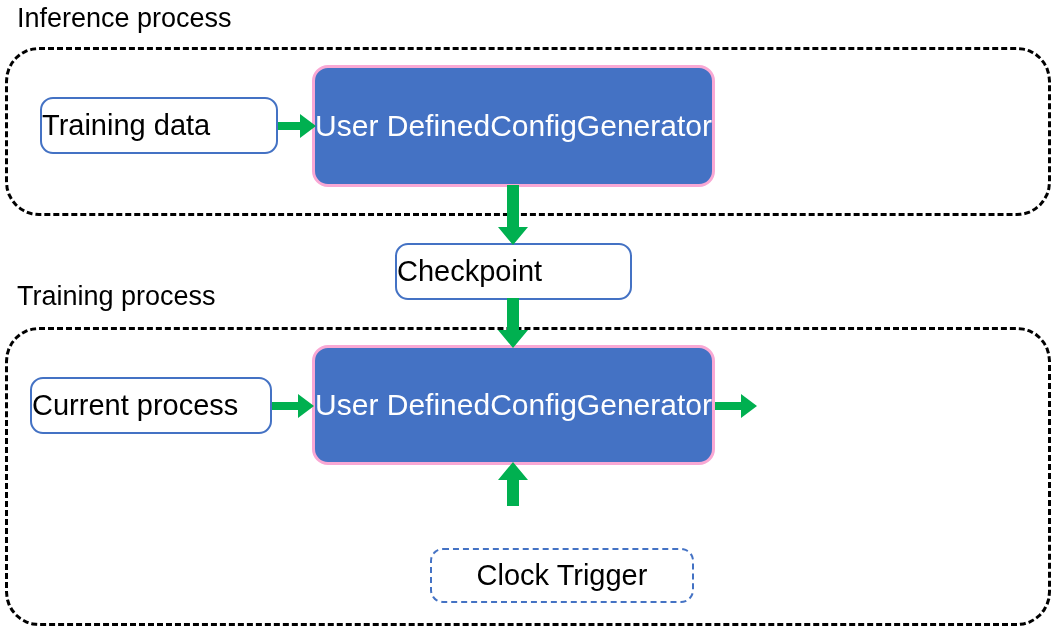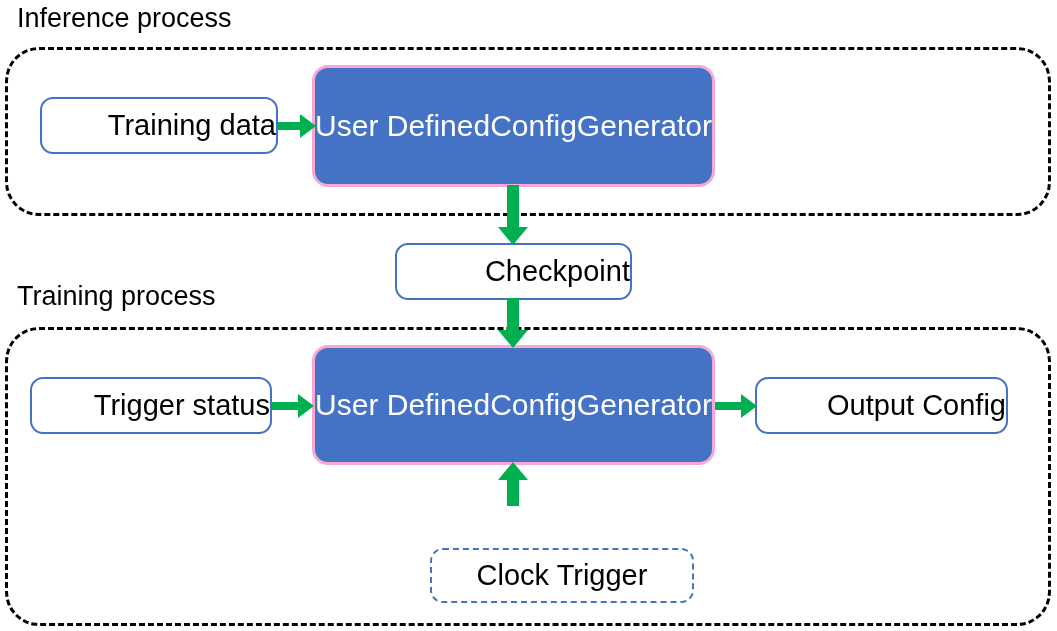--- a/index.html
+++ b/index.html
@@ -43,21 +43,21 @@
 
   
   .node-box {
     position: absolute;
     box-sizing: border-box;
     background: #ffffff;
     border: 2px solid #4472C4;
     border-radius: 13px;
     display: flex;
     align-items: center;
-    justify-content: flex-end;
+    justify-content: flex-start;
     color: #000000;
     font-size: 29px;
     line-height: 1.1;
     white-space: nowrap;
     font-family: "Liberation Sans", sans-serif;
   }
   #box-training-data { left: 40px;  top: 97px;  width: 238px; height: 57px; }
   #box-checkpoint    { left: 395px; top: 243px; width: 237px; height: 57px; }
   #box-current-status{ left: 30px;  top: 377px; width: 242px; height: 57px; }
   #box-output-config { left: 755px; top: 377px; width: 253px; height: 57px; }
@@ -154,31 +154,28 @@
     <svg width="32" height="52" viewBox="0 0 32 52">
       <path d="M10 0 L22 0 L22 32 L31 32 L16 50 L1 32 L10 32 Z" fill="#00B050"></path>
     </svg>
   </div>
 
   <div class="section-title" id="title-inference">Training process</div>
 
   <div class="process-container" id="container-inference"></div>
 
   <div class="node-box" id="box-current-status">
-    <span>Trigger status</span>
+    <span>Current process</span>
   </div>
 
   <div class="node-blue" id="box-generator-inference">
     <span>User Defined</span>
     <span>ConfigGenerator</span>
   </div>
 
-  <div class="node-box" id="box-output-config">
-    <span>Output Config</span>
-  </div>
 
   <div class="arrow" id="arrow-status-to-generator">
     <svg width="44" height="30" viewBox="0 0 44 30">
       <path d="M0 11 L26 11 L26 3 L42 15 L26 27 L26 19 L0 19 Z" fill="#00B050"></path>
     </svg>
   </div>
 
   <div class="arrow" id="arrow-generator-to-output">
     <svg width="44" height="30" viewBox="0 0 44 30">
       <path d="M0 11 L26 11 L26 3 L42 15 L26 27 L26 19 L0 19 Z" fill="#00B050"></path>

